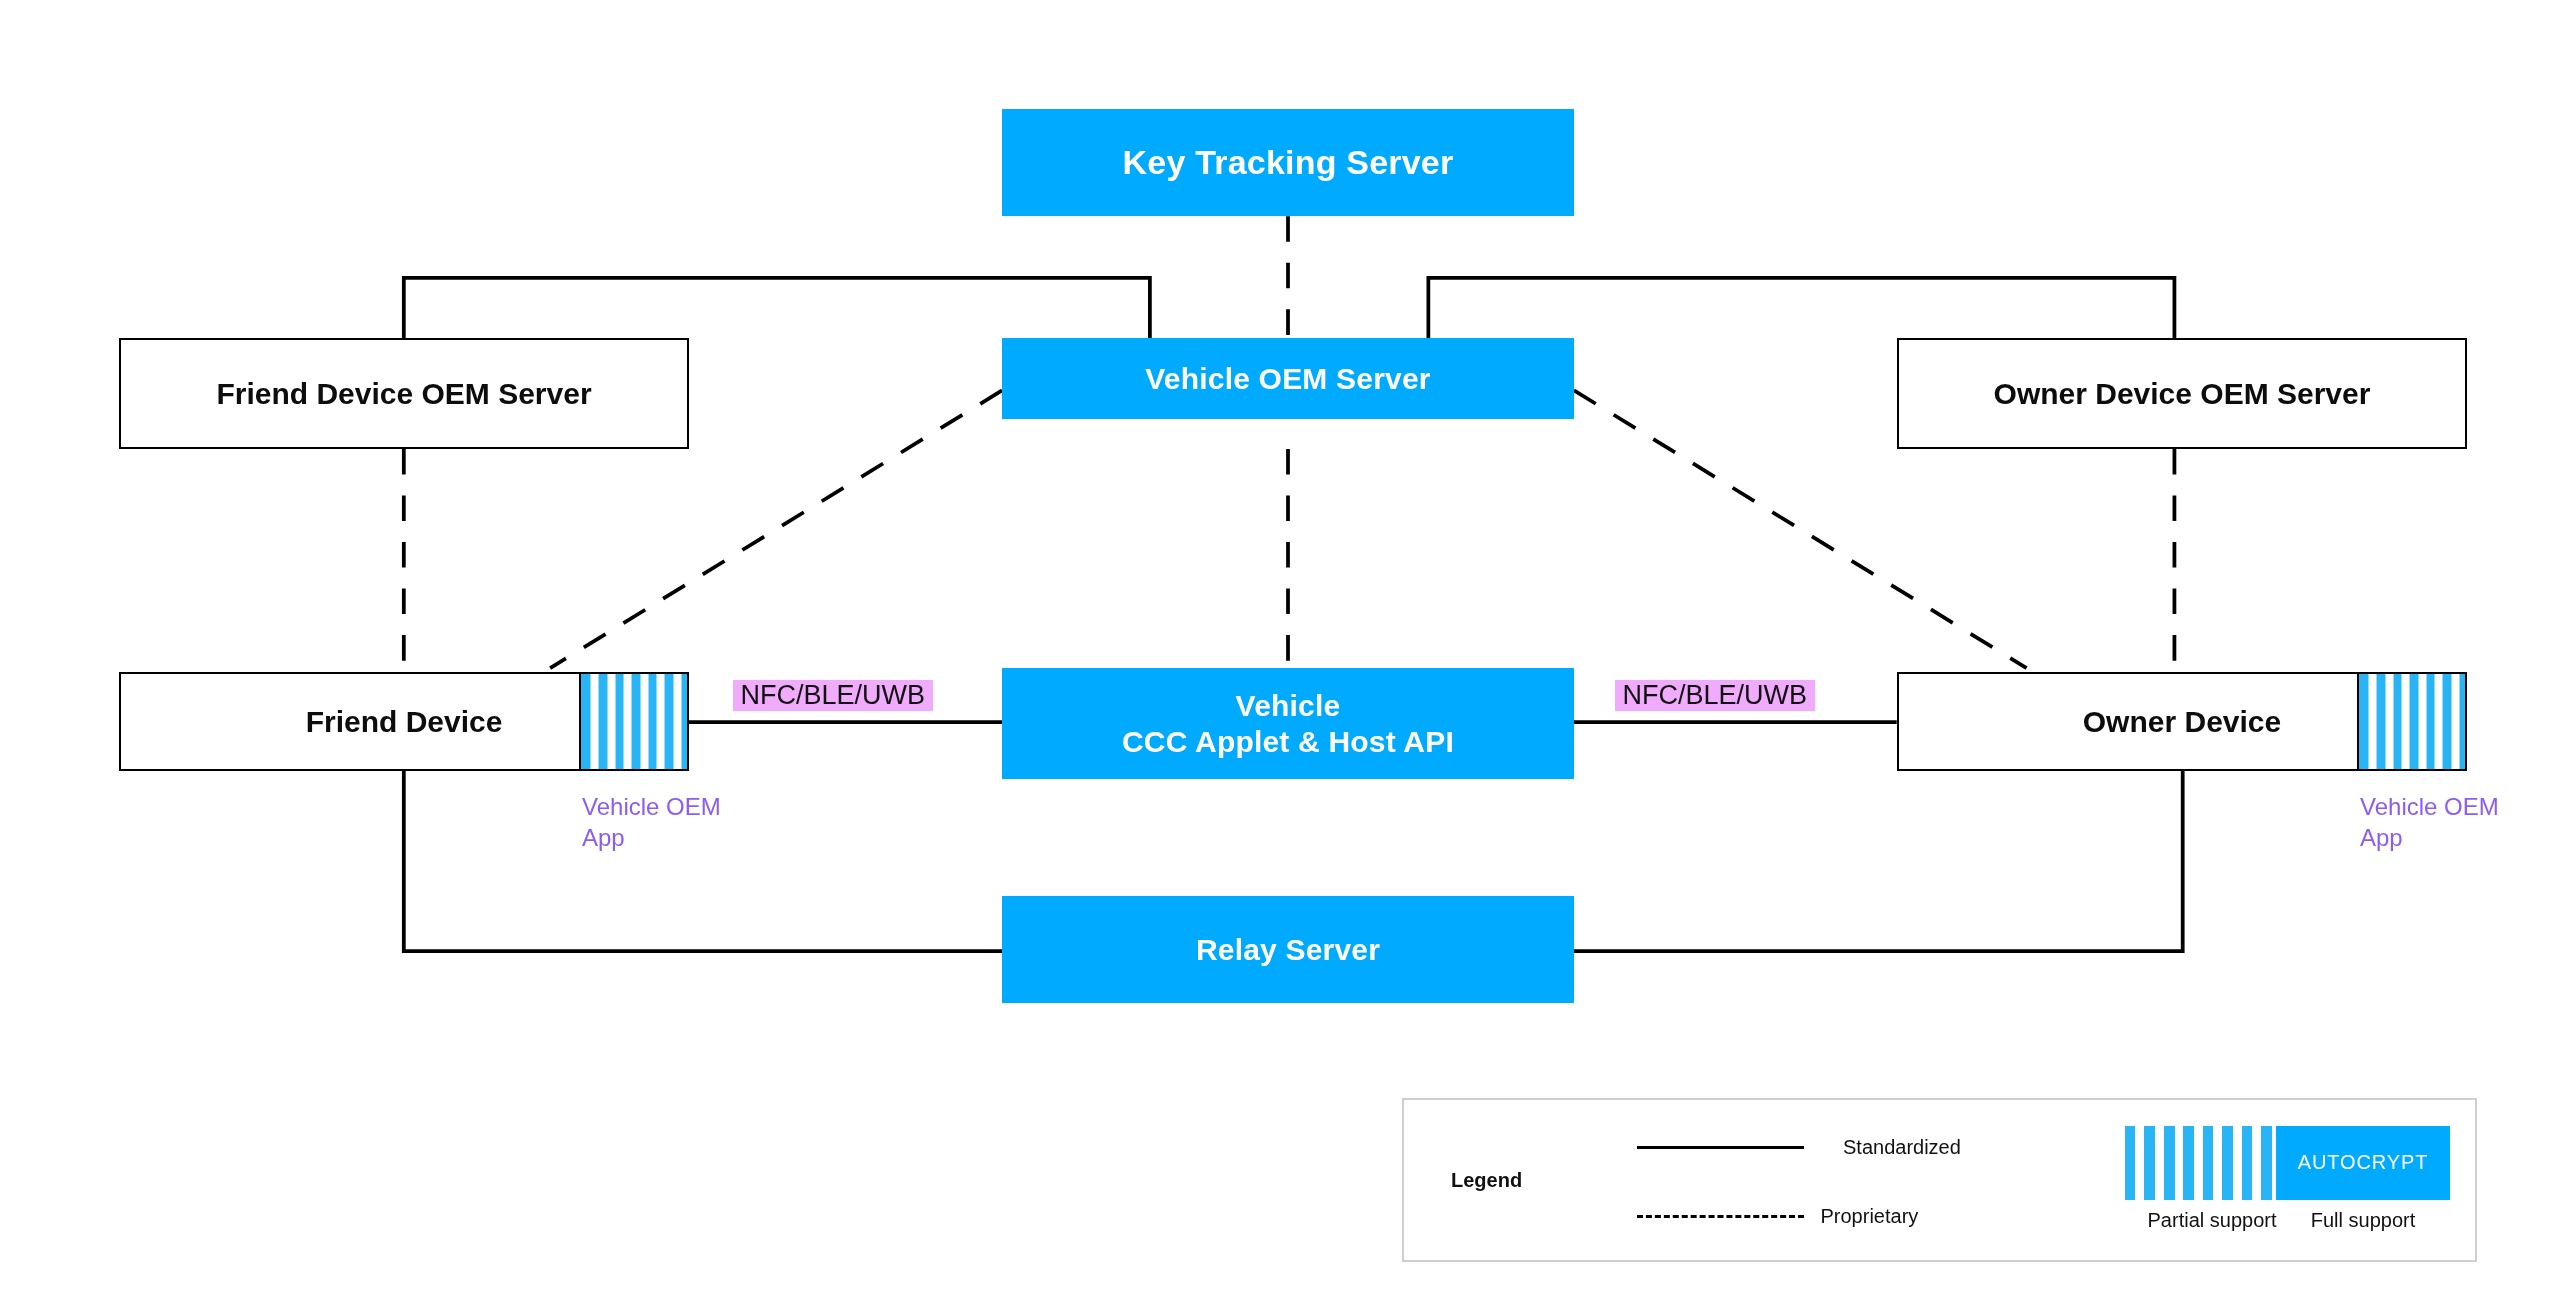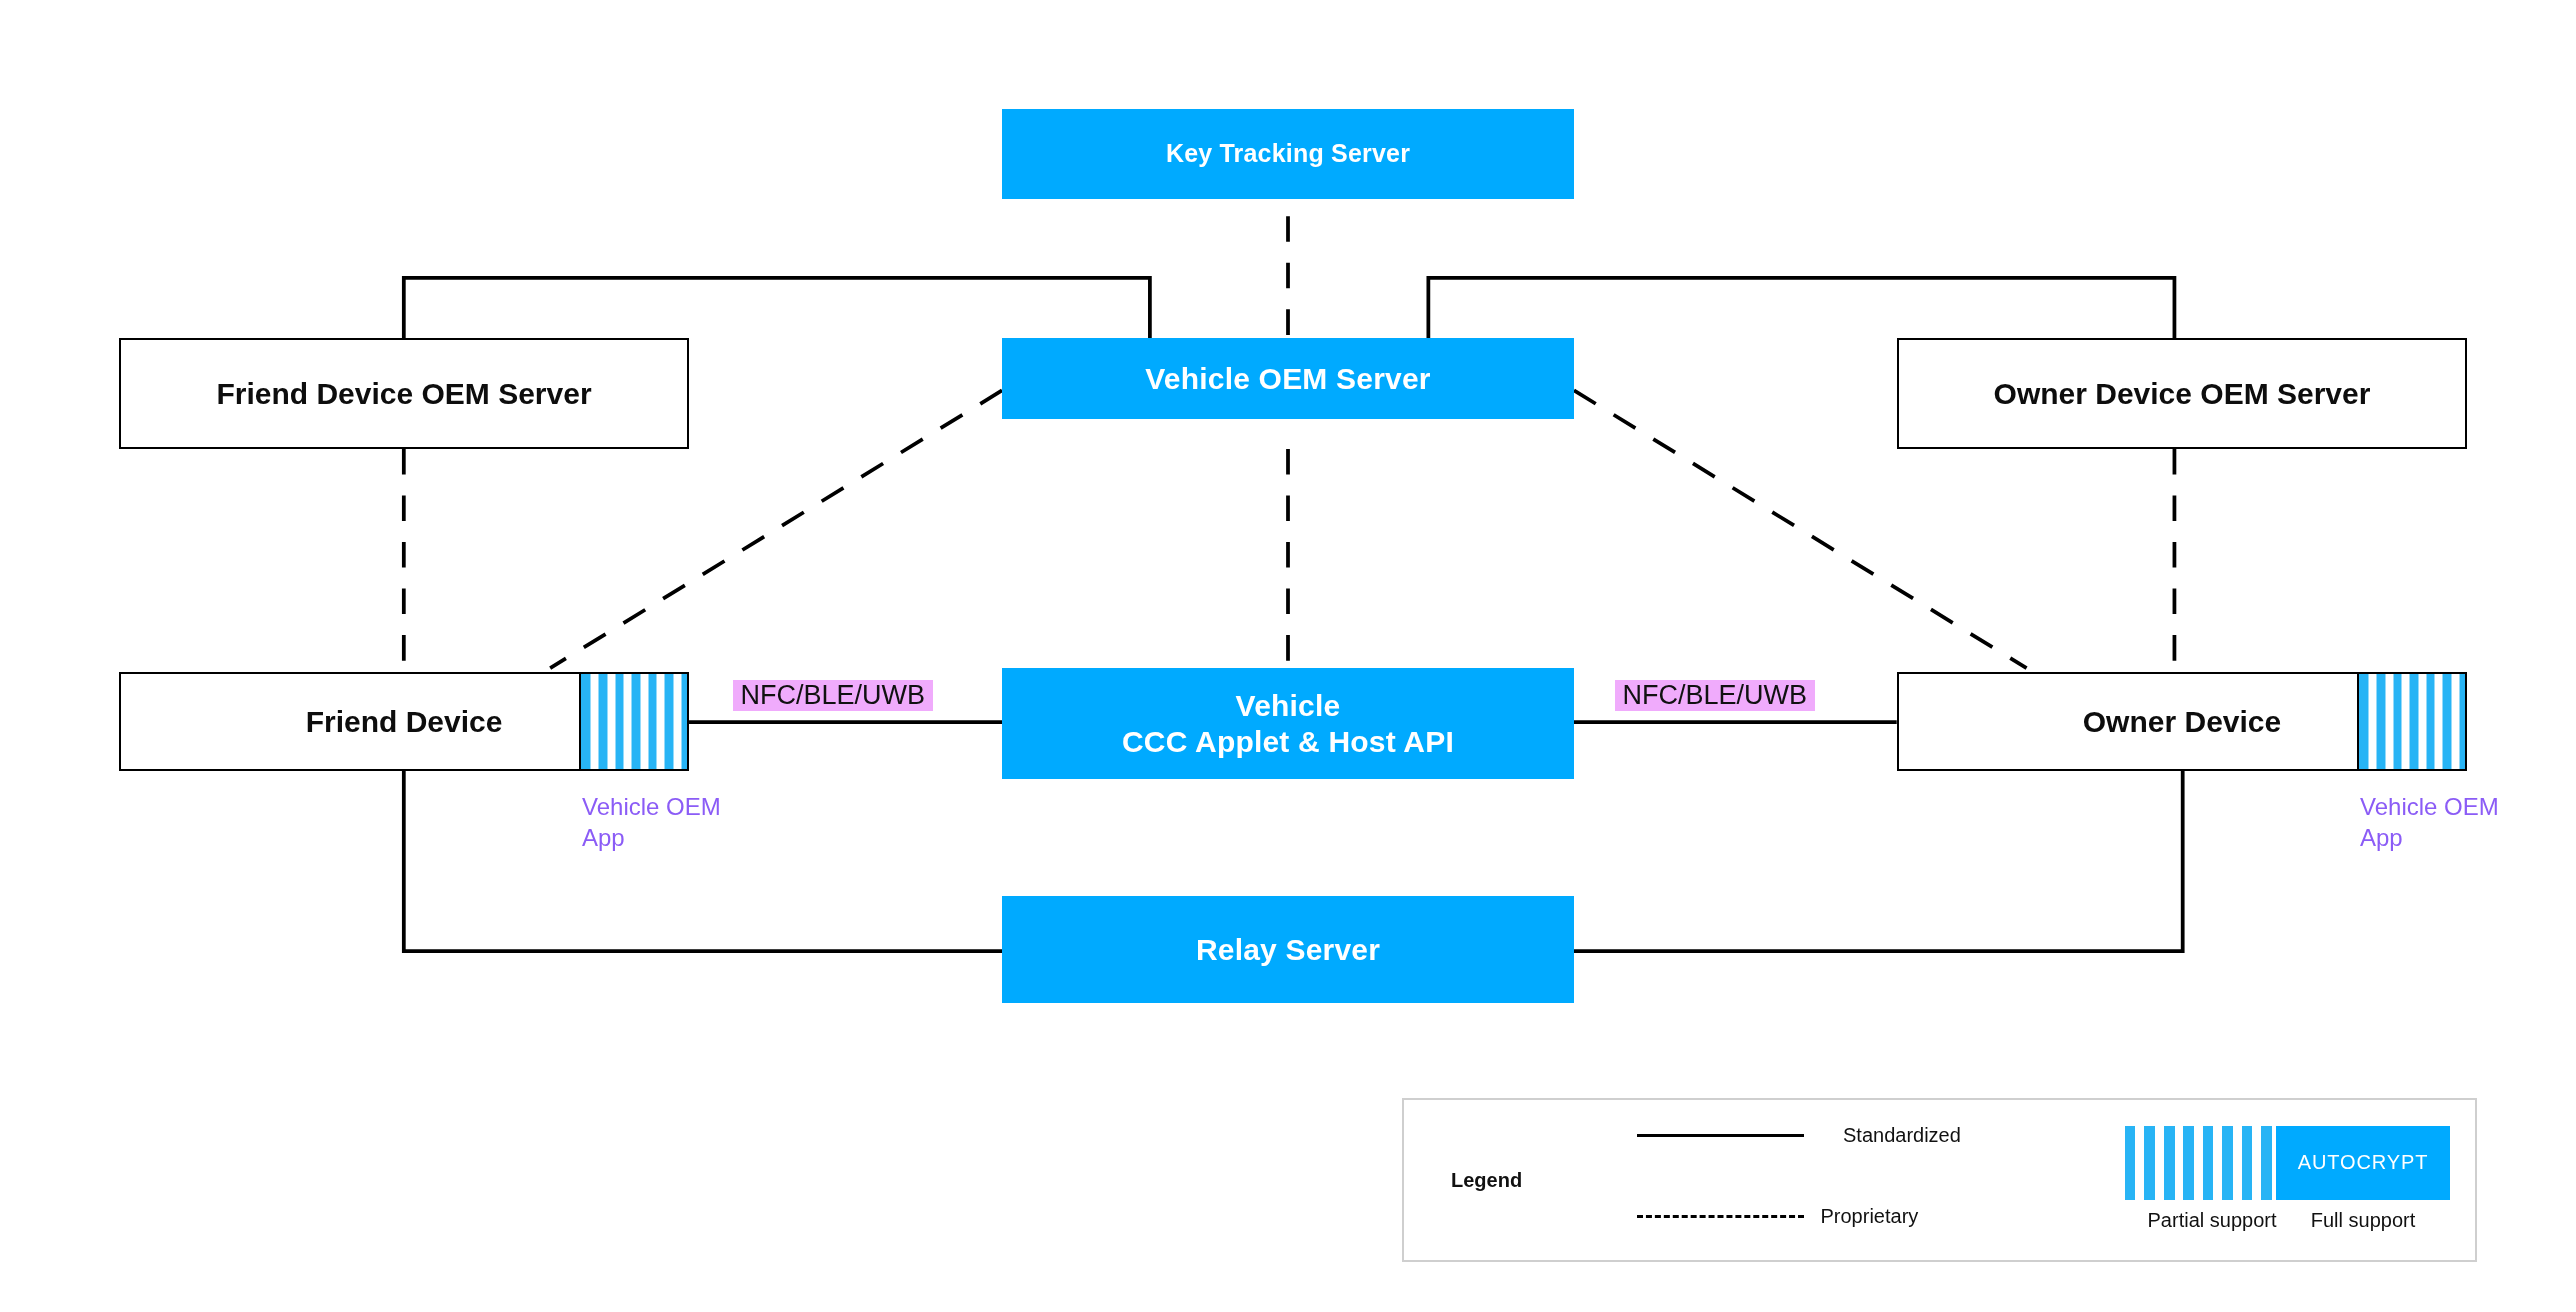--- a/index.html
+++ b/index.html
@@ -182,21 +182,21 @@
       <line x1="918" y1="962" x2="1335" y2="962"></line>
 
       <line x1="2097" y1="962" x2="2527" y2="962"></line>
 
       <polyline points="538,1027 538,1267 1335,1267"></polyline>
 
       <polyline points="2908,1027 2908,1267 2097,1267"></polyline>
     </g>
   </svg>
 
-  <div class="node blue" style="left:1002px; top:109px; width:572px; height:90px; font-size:25px;">
+  <div class="node blue" style="left:1002px; top:109px; width:572px; height:107px; font-size:34px;">
     <span class="label">Key Tracking Server</span>
   </div>
 
   <div class="node white" style="left:119px; top:338px; width:570px; height:111px; font-size:30px;justify-content:center;">
     <span class="label">Friend Device OEM Server</span>
   </div>
 
   <div class="node blue" style="left:1002px; top:338px; width:572px; height:81px; font-size:30px;">
     <span class="label">Vehicle OEM Server</span>
   </div>
@@ -231,21 +231,21 @@
 App</div>
 
   <div class="node blue" style="left:1002px; top:896px; width:572px; height:107px; font-size:30px;">
     <span class="label">Relay Server</span>
   </div>
 
   <div id="legend">
 
     <div id="legend-title">Legend</div>
 
-    <div class="legend-line-row" style="top:24px;gap:39px;">
+    <div class="legend-line-row" style="top:36px;gap:39px;">
       <span class="legend-swatch-line"></span>
       <span class="legend-line-text">Standardized</span>
     </div>
 
     <div class="legend-line-row" style="top:105px;">
       <span class="legend-swatch-line dashed"></span>
       <span class="legend-line-text">Proprietary</span>
     </div>
 
     <div class="legend-sample" style="left:721px; top:25.5px;">

